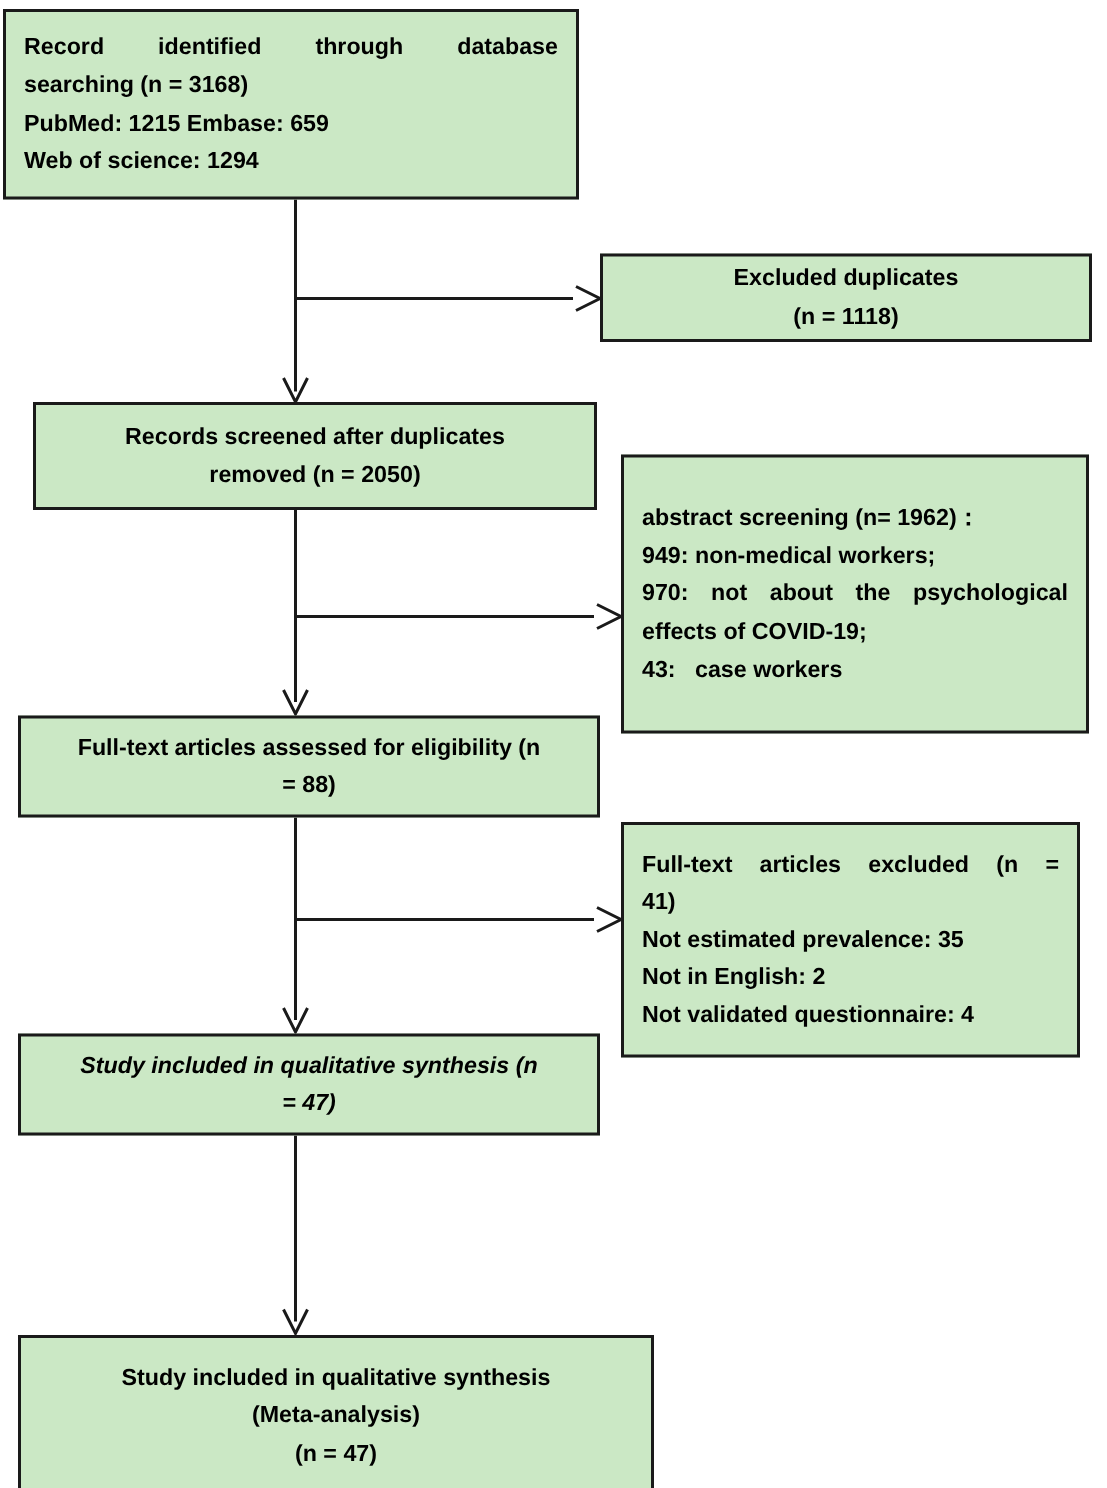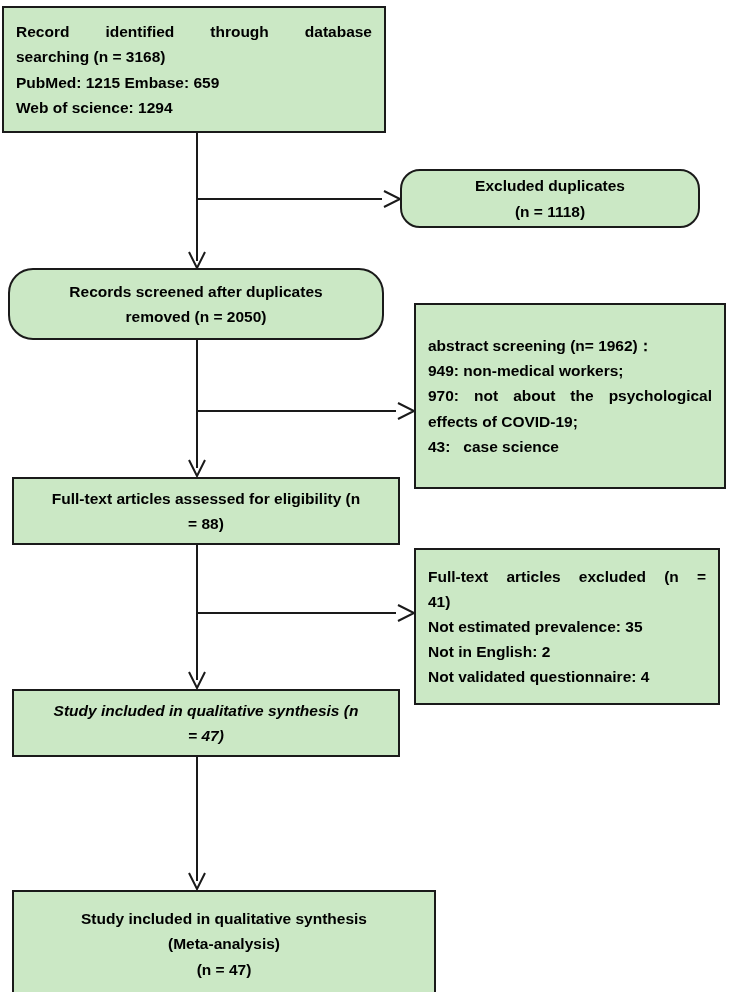--- a/index.html
+++ b/index.html
@@ -43,22 +43,22 @@
   .node.justify .ln.j {
     text-align: justify;
     text-align-last: justify;
   }
   .node.center {
     text-align: center;
   }
 
   
   #box-records-identified   { left: 2px;   top: 6px;   width: 384px; height: 127px; }
-  #box-excluded-duplicates  { left: 400px; top: 169px; width: 300px; height: 59px; border-radius: 20px;  }
-  #box-records-screened     { left: 8px;  top: 268px; width: 376px; height: 72px; border-radius: 25px;  }
+  #box-excluded-duplicates  { left: 400px; top: 169px; width: 328px; height: 59px;  }
+  #box-records-screened     { left: 22px;  top: 268px; width: 376px; height: 72px;  }
   #box-record-excluded      { left: 414px; top: 303px; width: 312px; height: 186px; }
   #box-fulltext-assessed    { left: 12px;  top: 477px; width: 388px; height: 68px;  }
   #box-fulltext-excluded    { left: 414px; top: 548px; width: 306px; height: 157px; }
   #box-qualitative-synth    { left: 12px;  top: 689px; width: 388px; height: 68px; font-style: italic;  }
   #box-meta-analysis        { left: 12px;  top: 890px; width: 424px; height: 108px; align-items: center;  }
 
   
   .conn {
     position: absolute;
     background: #1a1a1a;
@@ -142,21 +142,21 @@
   <div class="node center" id="box-records-screened">
     <span class="ln">Records screened after duplicates</span>
     <span class="ln">removed (n = 2050)</span>
   </div>
 
   <div class="node justify" id="box-record-excluded">
     <span class="ln">abstract screening (n= 1962)：</span>
     <span class="ln">949: non-medical workers;</span>
     <span class="ln j">970: not about the psychological</span>
     <span class="ln">effects of COVID-19;</span>
-    <span class="ln">43:   case science</span>
+    <span class="ln">43:   case workers</span>
   </div>
 
   <div class="node center" id="box-fulltext-assessed">
     <span class="ln">Full-text articles assessed for eligibility (n</span>
     <span class="ln">= 88)</span>
   </div>
 
   <div class="node justify" id="box-fulltext-excluded">
     <span class="ln j">Full-text articles excluded (n =</span>
     <span class="ln">41)</span>

